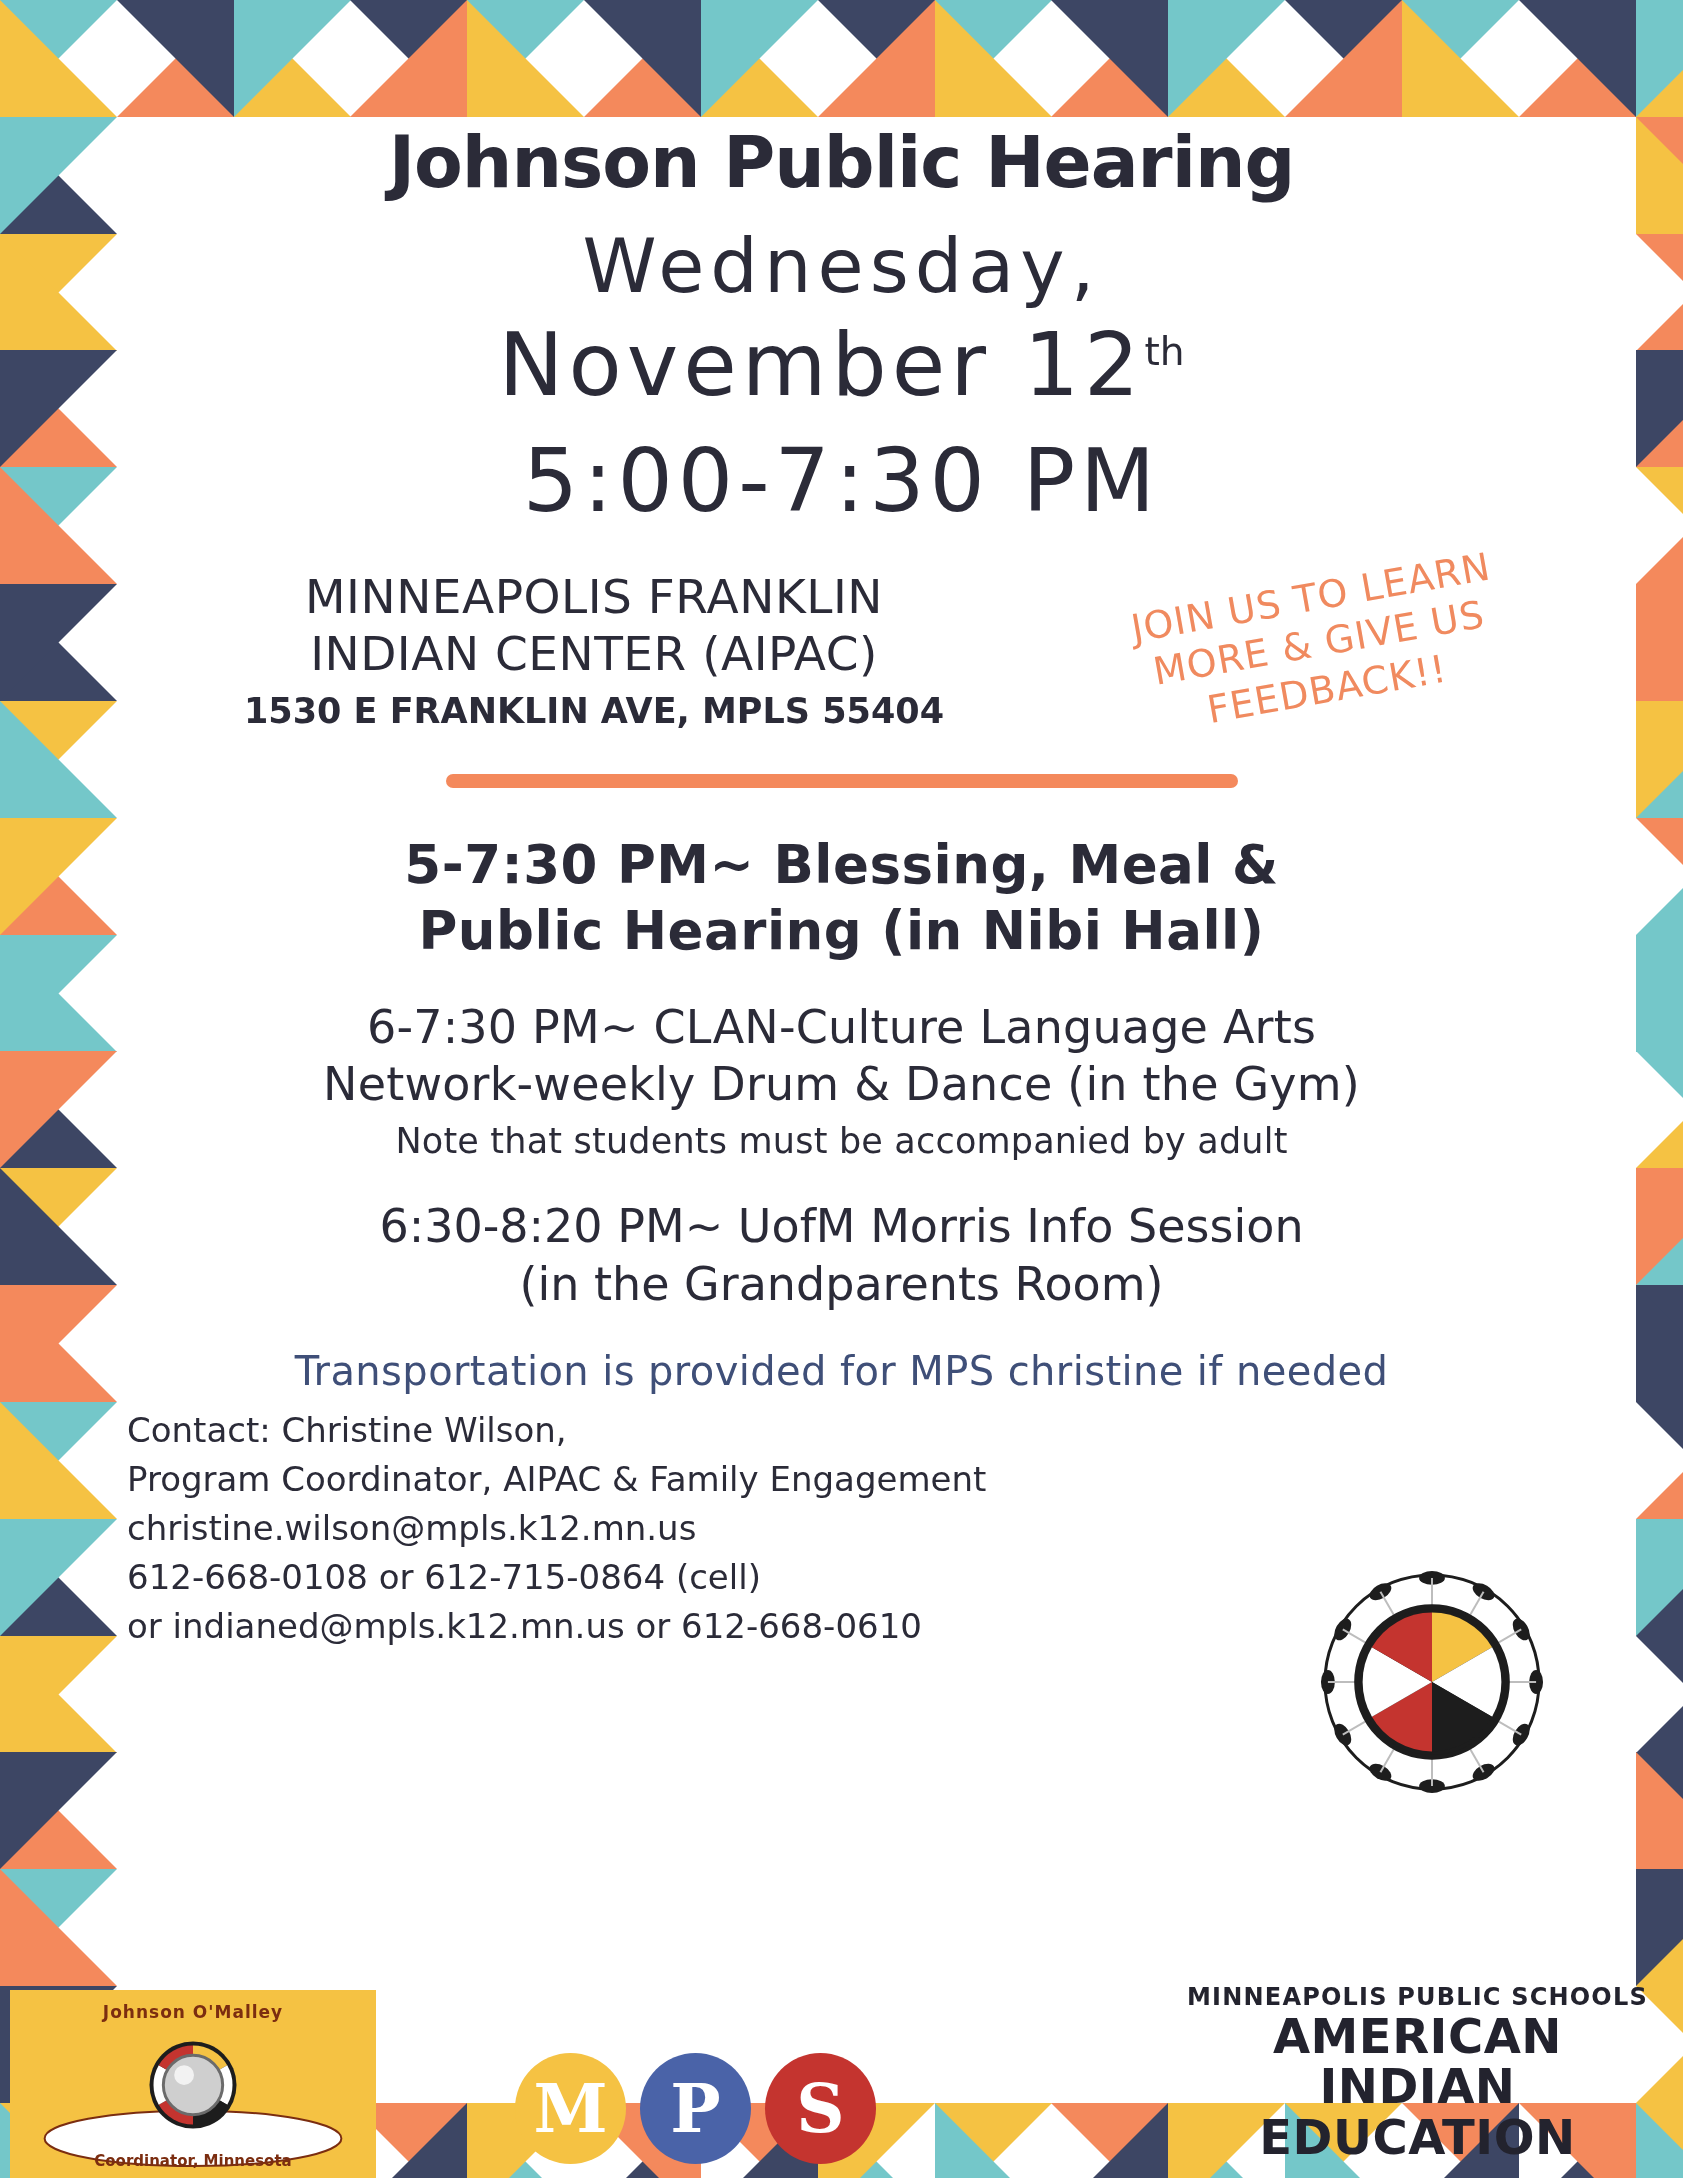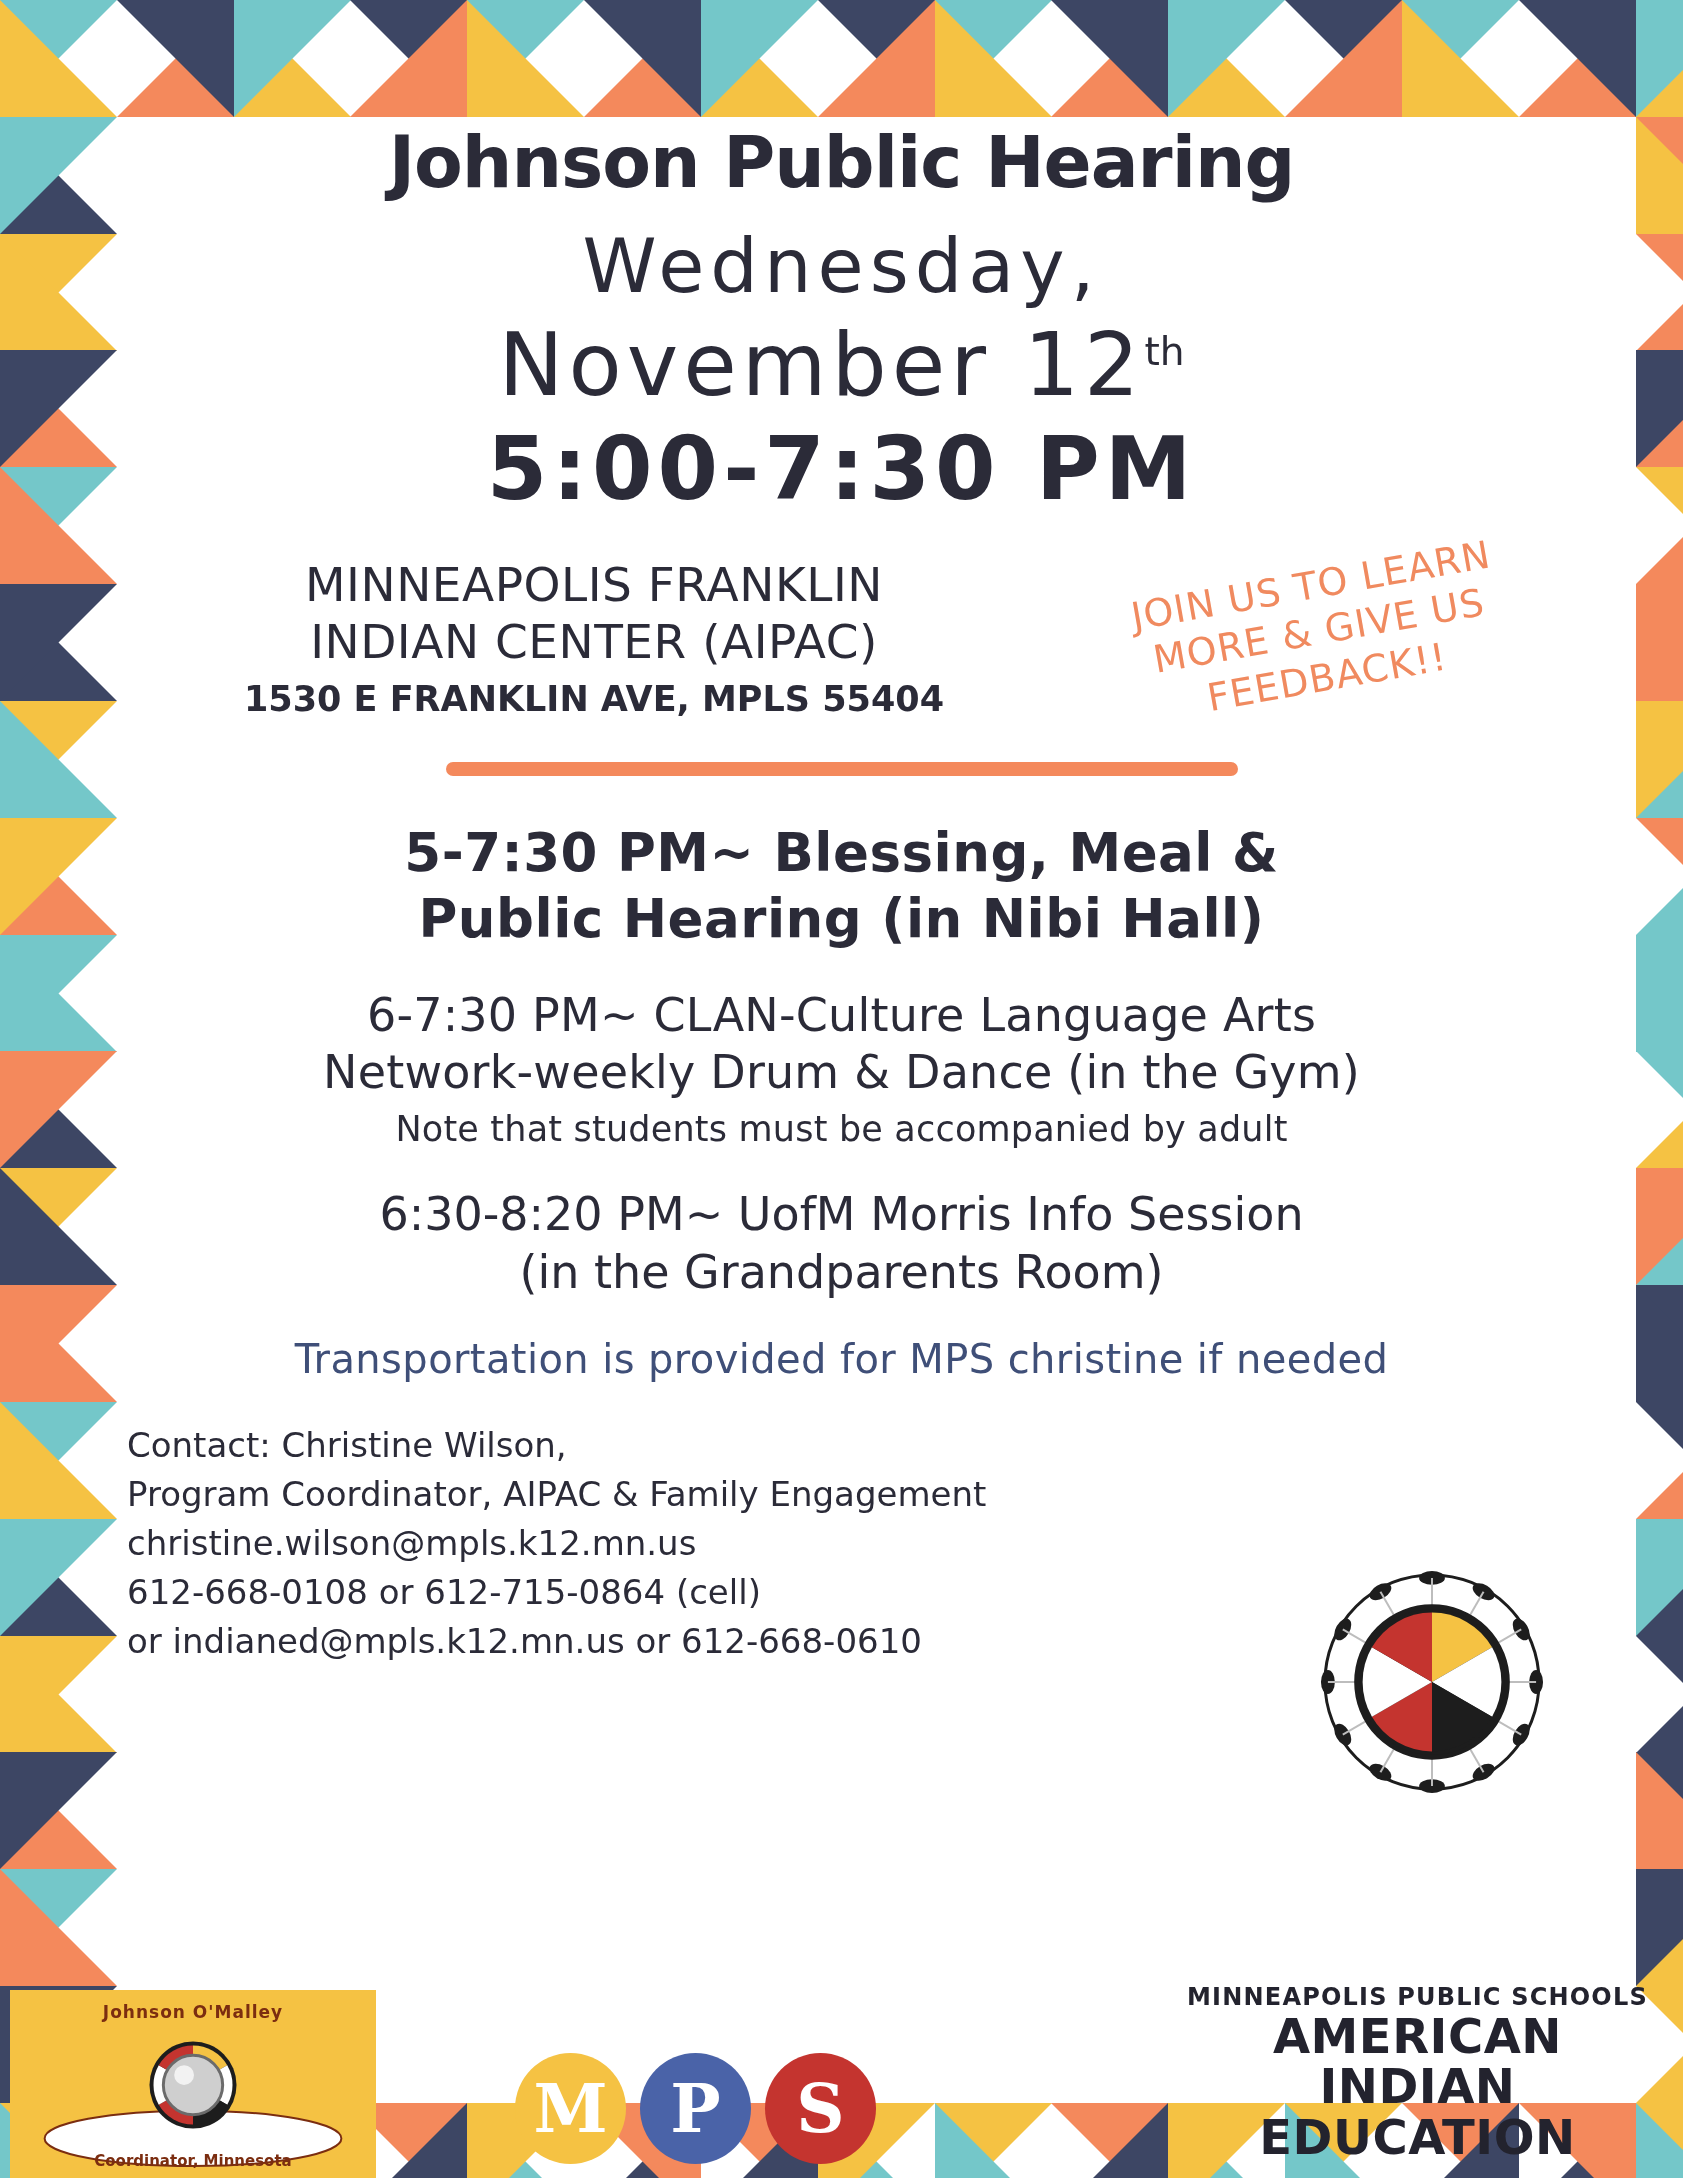--- a/index.html
+++ b/index.html
@@ -84,23 +84,23 @@
     letter-spacing: 5px;
     margin-top: 4px;
   }
   .line4 sup {
     font-size: 0.45em;
     vertical-align: super;
     letter-spacing: 0;
   }
   .line5 {
     font-size: 87px;
-    font-weight: bold;
+    font-weight: normal;
     letter-spacing: 5px;
-    margin-top: 2px;
+    margin-top: 14px;
   }
 
   .venue-row {
     position: relative;
     margin-top: 36px;
     height: 198px;
   }
   .venue {
     position: absolute;
     left: 59px;
@@ -165,21 +165,21 @@
     margin-top: 34px;
   }
   .transport {
     font-size: 40px;
     color: #3f4f78;
     margin-top: 34px;
     letter-spacing: 0.4px;
   }
 
   .contact {
-    margin-top: 39px;
+    margin-top: 12px;
     text-align: left;
     padding-left: 8px;
     font-size: 34px;
     line-height: 1.44;
     color: #2b2b38;
     width: 1020px;
   }
 
   
   .drum {

